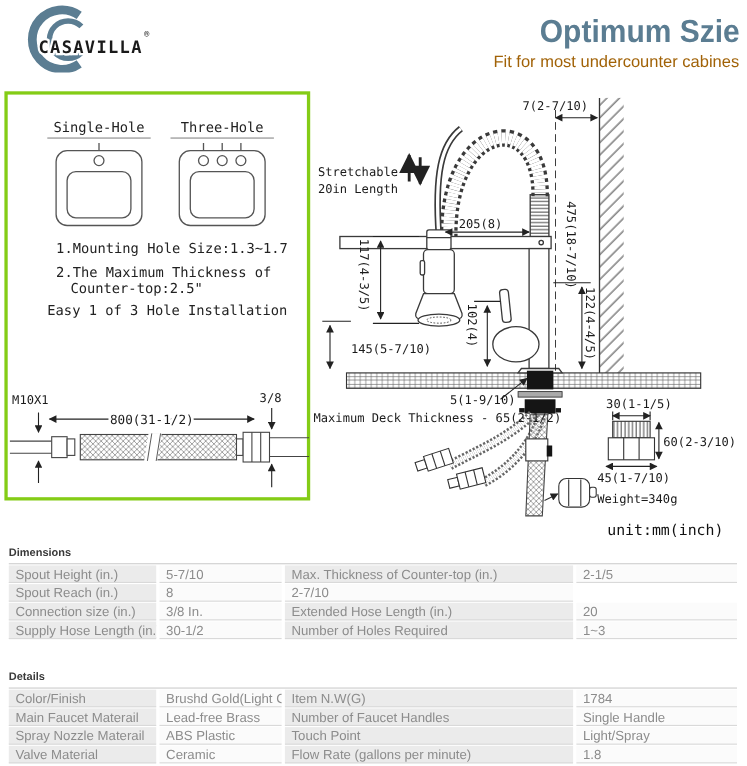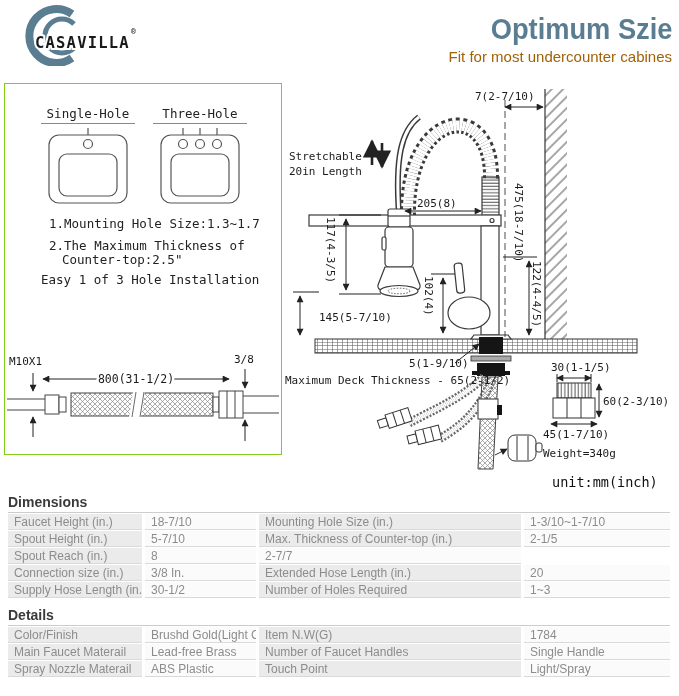--- a/index.html
+++ b/index.html
@@ -6,34 +6,34 @@
   #canvas{position:relative;width:679px;height:696px;background:#fff;overflow:hidden;
           font-family:"Liberation Sans",sans-serif;}
   
   #logo{position:absolute;left:8px;top:4px;}
   #head{position:absolute;right:7px;top:13px;text-align:right;}
   #head .title{font-size:29px;font-weight:bold;color:#5b7d92;letter-spacing:0px;
                transform:scaleX(.94);transform-origin:right center;line-height:32px;}
   #head .subtitle{font-size:15px;color:#a16207;margin-top:3px;line-height:18px;}
   
   #installBox{position:absolute;left:4px;top:83px;width:278px;height:372px;
-              border:1px solid #84cc16;box-sizing:border-box;}
+              border:3px solid #84cc16;box-sizing:border-box;}
   .sink{position:absolute;top:22px;width:110px;text-align:center;}
   .sink .slabel{font-family:"DejaVu Sans Mono",monospace;font-size:12.5px;color:#222;}
   .sink .uline{height:1px;background:#888;margin:2px 8px 4px 8px;}
   .cadnote{position:absolute;font-family:"DejaVu Sans Mono",monospace;font-size:12.5px;
            color:#222;white-space:nowrap;}
   #hoseSvg{position:absolute;left:0px;top:265px;}
   
   #faucet{position:absolute;left:285px;top:83px;}
   #unitNote{position:absolute;left:552px;top:474px;font-family:"DejaVu Sans Mono",monospace;
             font-size:13.5px;color:#111;}
   
   .specwrap{position:absolute;left:8px;width:662px;}
-  .specwrap h3{margin:0 0 2px 0;font-size:14px;font-weight:bold;color:#3a3a3a;line-height:15px;}
+  .specwrap h3{margin:0 0 2px 0;font-size:10px;font-weight:bold;color:#3a3a3a;line-height:15px;}
   .spec-table{border-top:1px solid #ccc;padding-top:1px;}
   .spec-row{display:grid;grid-template-columns:134px 111px 262px 146px;column-gap:3px;
             height:16px;margin-bottom:1px;}
   .cell{font-size:12px;line-height:16px;color:#8c8c8c;padding:0 6px;white-space:nowrap;
         overflow:hidden;border-bottom:1px solid #d9d9d9;}
   .lbl{background:#ebebeb;}
   .val{background:#fbfbfb;}
   svg text{font-family:"DejaVu Sans Mono",monospace;fill:#1a1a1a;}
 </style>
 </head>
@@ -263,35 +263,29 @@
       <text x="258" y="374">Weight=340g</text>
     </g>
   </svg>
 
   <div id="unitNote">unit:mm(inch)</div>
 
   <div class="specwrap" style="top:495px;">
     <h3>Dimensions</h3>
     <div class="spec-table">
       <div class="spec-row">
-        <div class="cell lbl">Faucet Height (in.)</div>
-        <div class="cell val">18-7/10</div>
-        <div class="cell lbl">Mounting Hole Size (in.)</div>
-        <div class="cell val">1-3/10~1-7/10</div>
-      </div>
-      <div class="spec-row">
         <div class="cell lbl">Spout Height (in.)</div>
         <div class="cell val">5-7/10</div>
         <div class="cell lbl">Max. Thickness of Counter-top (in.)</div>
         <div class="cell val">2-1/5</div>
       </div>
       <div class="spec-row">
         <div class="cell lbl">Spout Reach (in.)</div>
         <div class="cell val">8</div>
-        <div class="cell val">2-7/7</div>
+        <div class="cell val">2-7/10</div>
       </div>
       <div class="spec-row">
         <div class="cell lbl">Connection size (in.)</div>
         <div class="cell val">3/8 In.</div>
         <div class="cell lbl">Extended Hose Length (in.)</div>
         <div class="cell val">20</div>
       </div>
       <div class="spec-row">
         <div class="cell lbl">Supply Hose Length (in.)</div>
         <div class="cell val">30-1/2</div>
@@ -315,16 +309,22 @@
         <div class="cell val">Lead-free Brass</div>
         <div class="cell lbl">Number of Faucet Handles</div>
         <div class="cell val">Single Handle</div>
       </div>
       <div class="spec-row">
         <div class="cell lbl">Spray Nozzle Materail</div>
         <div class="cell val">ABS Plastic</div>
         <div class="cell lbl">Touch Point</div>
         <div class="cell val">Light/Spray</div>
       </div>
+      <div class="spec-row">
+        <div class="cell lbl">Valve Material</div>
+        <div class="cell val">Ceramic</div>
+        <div class="cell lbl">Flow Rate (gallons per minute)</div>
+        <div class="cell val">1.8</div>
+      </div>
     </div>
   </div>
 
 </div>
 
 </body></html>

